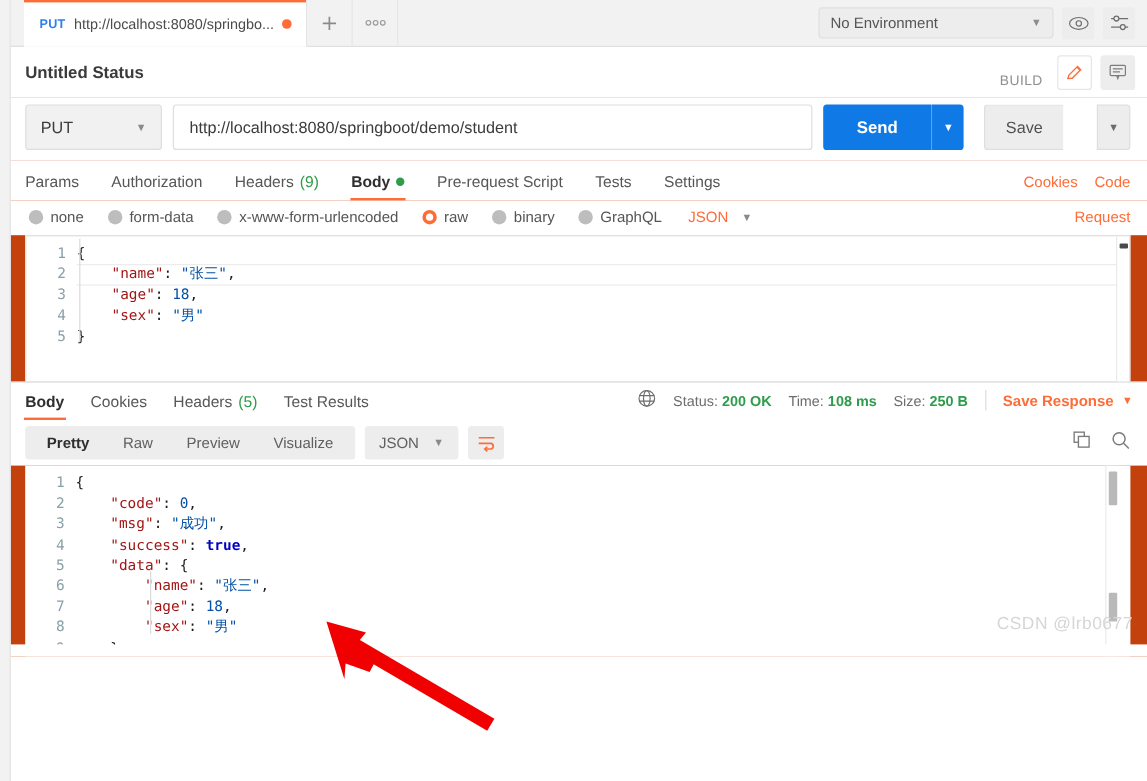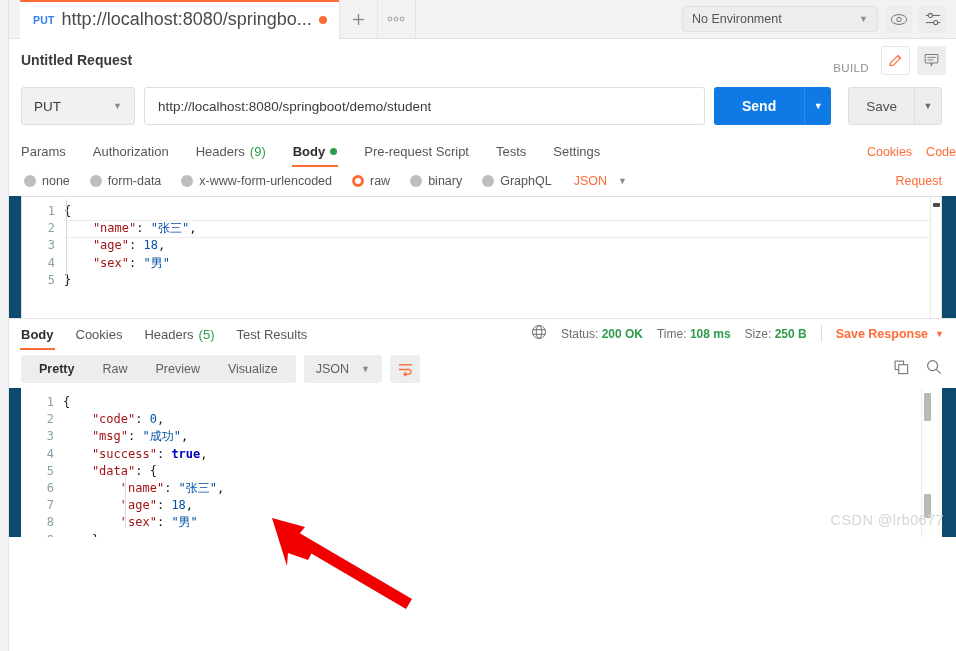--- a/index.html
+++ b/index.html
@@ -5,21 +5,21 @@
   * { box-sizing: border-box; margin: 0; padding: 0; }
   html, body {
     width: 956px; height: 651px;
     background: #ffffff;
     font-family: "Liberation Sans", sans-serif;
     overflow: hidden;
   }
   .app {
     position: relative;
     width: 956px; height: 547px;
-    background: #0c4a6e;
+    background: #c2410c;
     display: flex;
     flex-direction: column;
   }
 
   
   .left-rail {
     position: absolute; left: 0; top: 0;
     width: 9px; height: 651px;
     background: #f2f2f2;
     border-right: 1px solid #e4e4e4;
@@ -50,21 +50,21 @@
     content: ""; position: absolute;
     left: 0; right: 0; top: 0; height: 2px;
     background: #ff6c37;
   }
   .req-tab .method {
     font-size: 10.5px; font-weight: bold;
     color: #2f80ed;
     letter-spacing: .2px;
   }
   .req-tab .tab-url {
-    font-size: 18px; color: #4b4b4b;
+    font-size: 12px; color: #4b4b4b;
     white-space: nowrap; overflow: hidden;
     flex: 1;
   }
   .req-tab .dot-unsaved {
     width: 8px; height: 8px; border-radius: 50%;
     background: #ff6c37; flex: 0 0 auto;
   }
   .tab-btn {
     width: 38px;
     display: flex; align-items: center; justify-content: center;
@@ -150,41 +150,41 @@
     display: flex; align-items: center; justify-content: center;
   }
   .send-caret {
     height: 38px; width: 27px;
     background: #0f7ae5;
     border-left: 1px solid #2e8bec;
     border-radius: 0 3px 3px 0;
     color: #ffffff; font-size: 9px;
     display: flex; align-items: center; justify-content: center;
   }
-  .save-group { display: flex; margin-left: 8px; }
+  .save-group { display: flex; margin-left: 8px; gap: 28px; }
   .save-btn {
     height: 38px; padding: 0 17px;
     background: #ededed; border: 1px solid #dedede; border-right: none;
     border-radius: 3px 0 0 3px;
     color: #4f4f4f; font-size: 13.5px;
     display: flex; align-items: center;
   }
   .save-caret {
     height: 38px; width: 28px;
     background: #ededed; border: 1px solid #dedede;
     border-radius: 0 3px 3px 0;
     color: #6b6b6b; font-size: 9px;
     display: flex; align-items: center; justify-content: center;
   }
 
   
   .req-tabs {
     background: #ffffff;
     display: flex; align-items: flex-end;
-    padding-left: 21px; 
+    padding-left: 21px; padding-right: 14px;
     height: 33px;
     border-bottom: 0;
   }
   .rtab {
     position: relative;
     font-size: 13px; color: #575757;
     padding: 0 0 8px 0;
     margin-right: 27px;
     display: flex; align-items: center; gap: 5px;
     white-space: nowrap;
@@ -404,21 +404,21 @@
           <line x1="1" y1="5" x2="17" y2="5" stroke="#6e6e6e" stroke-width="1.2"></line>
           <line x1="1" y1="13" x2="17" y2="13" stroke="#6e6e6e" stroke-width="1.2"></line>
           <circle cx="6" cy="5" r="2.3" fill="#ededed" stroke="#6e6e6e" stroke-width="1.2"></circle>
           <circle cx="12" cy="13" r="2.3" fill="#ededed" stroke="#6e6e6e" stroke-width="1.2"></circle>
         </svg>
       </div>
     </div>
   </div>
 
   <div class="req-header">
-    <span class="req-title">Untitled Request</span>
+    <span class="req-title">Untitled Status</span>
     <div class="req-header-right">
       <span class="build-label">BUILD</span>
       <div class="hdr-icon-btn active">
         <svg width="15" height="15" viewBox="0 0 16 16">
           <path d="M2 13.2 L3 10.2 L10.6 2.6 L13.4 5.4 L5.8 13 Z" fill="none" stroke="#ff6c37" stroke-width="1.2"></path>
           <line x1="10.2" y1="3.2" x2="12.9" y2="5.9" stroke="#ff6c37" stroke-width="1.2"></line>
         </svg>
       </div>
       <div class="hdr-icon-btn plain">
         <svg width="15" height="14" viewBox="0 0 16 15">

